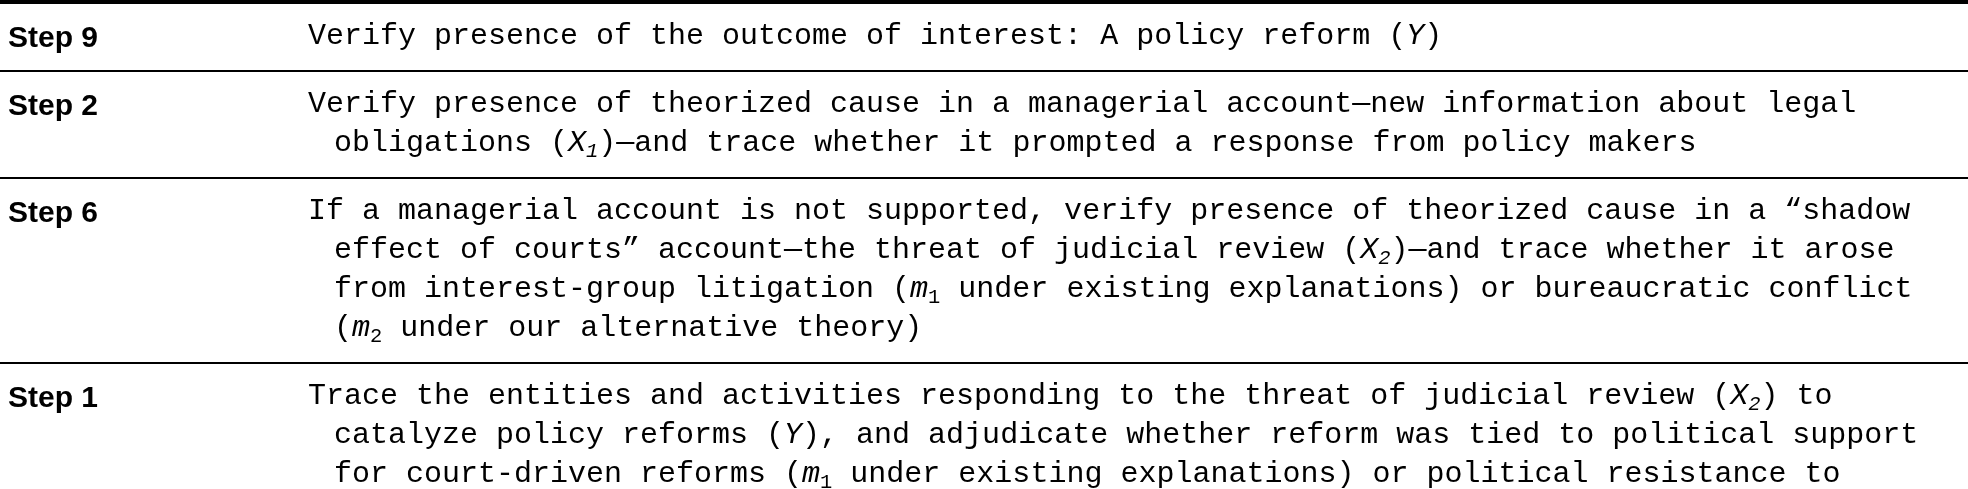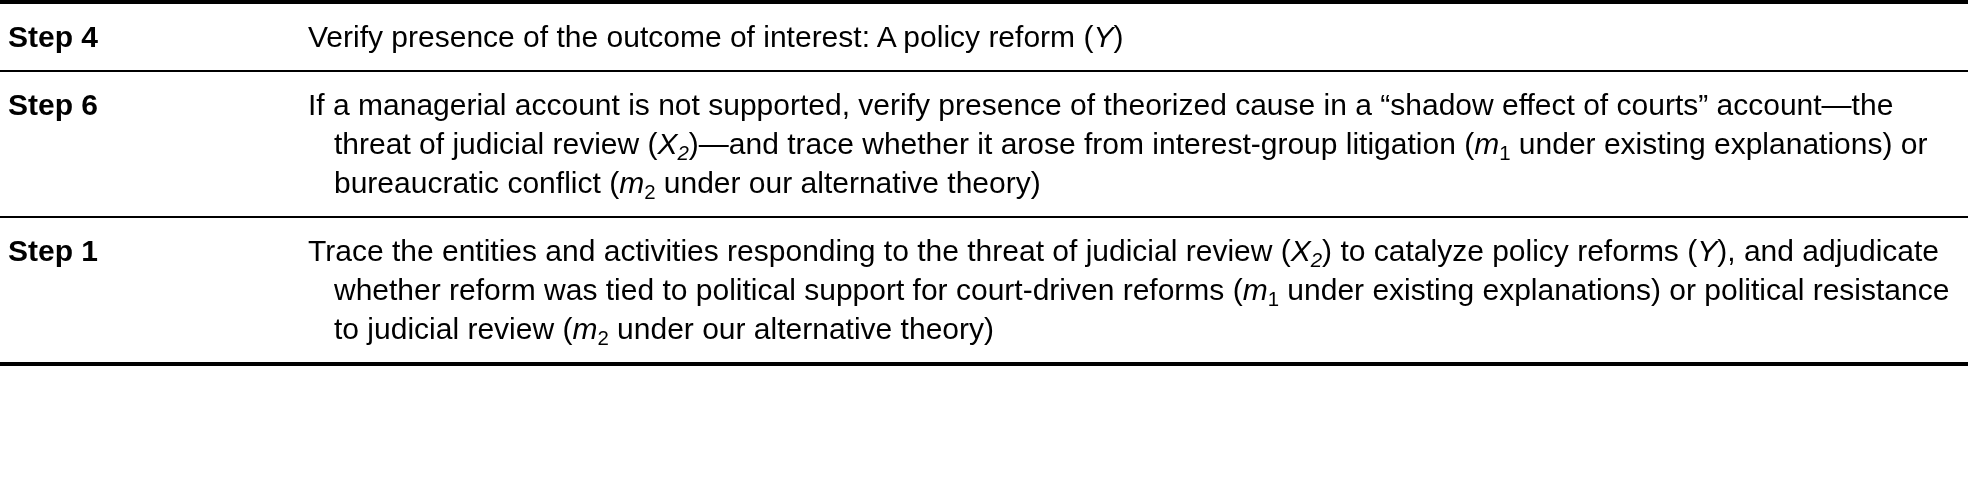--- a/index.html
+++ b/index.html
@@ -42,40 +42,45 @@
     padding: 13px 0 13px 8px;
     white-space: nowrap;
   }
   td.step-text {
     vertical-align: top;
     font-size: 30px;
     line-height: 1.30;
     padding: 13px 18px 14px 0;
     text-indent: -26px;
     padding-left: 26px;
+    font-family: Liberation Mono, monospace;
   }
   .it {
     font-style: italic;
   }
   sub {
     font-size: 0.68em;
     vertical-align: baseline;
     position: relative;
     top: 0.30em;
   }
 </style>
 </head>
 <body>
 
 <div class="table-wrap">
   <table class="steps">
     <tbody>
       <tr class="step-row first">
-        <td class="step-label">Step 4</td>
+        <td class="step-label">Step 9</td>
         <td class="step-text">Verify presence of the outcome of interest: A policy reform (<span class="it">Y</span>)</td>
+      </tr>
+      <tr class="step-row">
+        <td class="step-label">Step 2</td>
+        <td class="step-text">Verify presence of theorized cause in a managerial account—new information about legal obligations (<span class="it">X<sub>1</sub></span>)—and trace whether it prompted a response from policy makers</td>
       </tr>
       <tr class="step-row">
         <td class="step-label">Step 6</td>
         <td class="step-text">If a managerial account is not supported, verify presence of theorized cause in a “shadow effect of courts” account—the threat of judicial review (<span class="it">X<sub>2</sub></span>)—and trace whether it arose from interest-group litigation (<span class="it">m</span><sub>1</sub> under existing explanations) or bureaucratic conflict (<span class="it">m</span><sub>2</sub> under our alternative theory)</td>
       </tr>
       <tr class="step-row last">
         <td class="step-label">Step 1</td>
         <td class="step-text">Trace the entities and activities responding to the threat of judicial review (<span class="it">X<sub>2</sub></span>) to catalyze policy reforms (<span class="it">Y</span>), and adjudicate whether reform was tied to political support for court-driven reforms (<span class="it">m</span><sub>1</sub> under existing explanations) or political resistance to judicial review (<span class="it">m</span><sub>2</sub> under our alternative theory)</td>
       </tr>
     </tbody>

